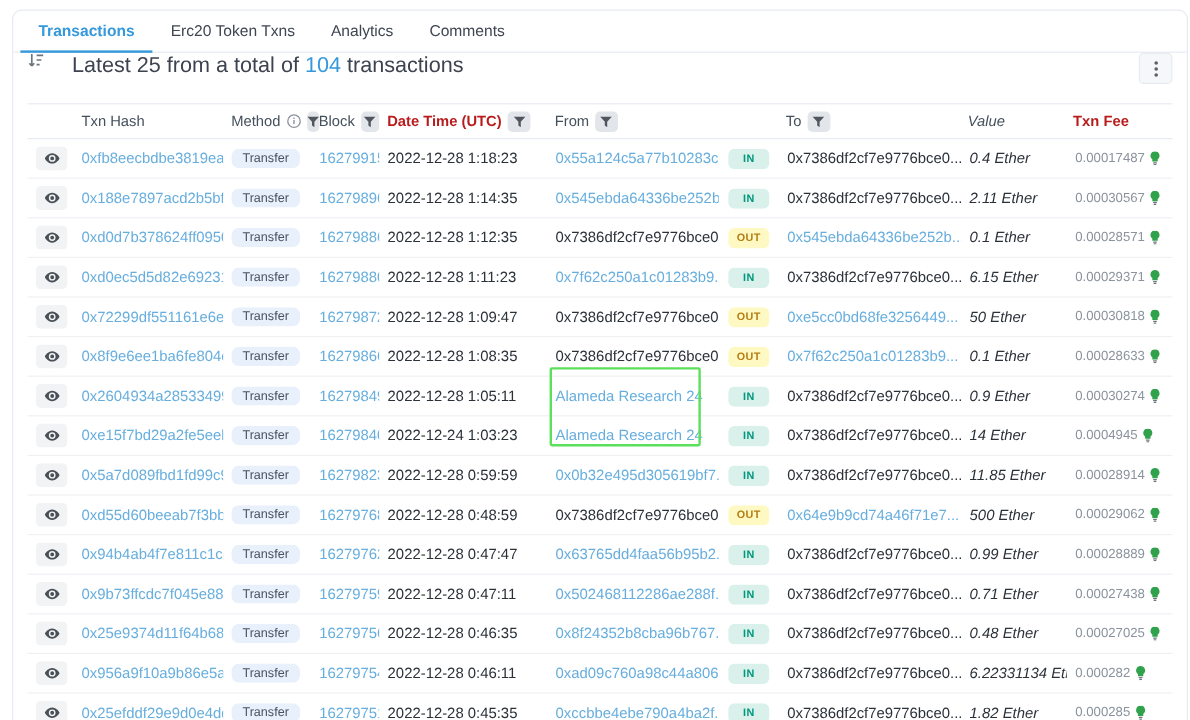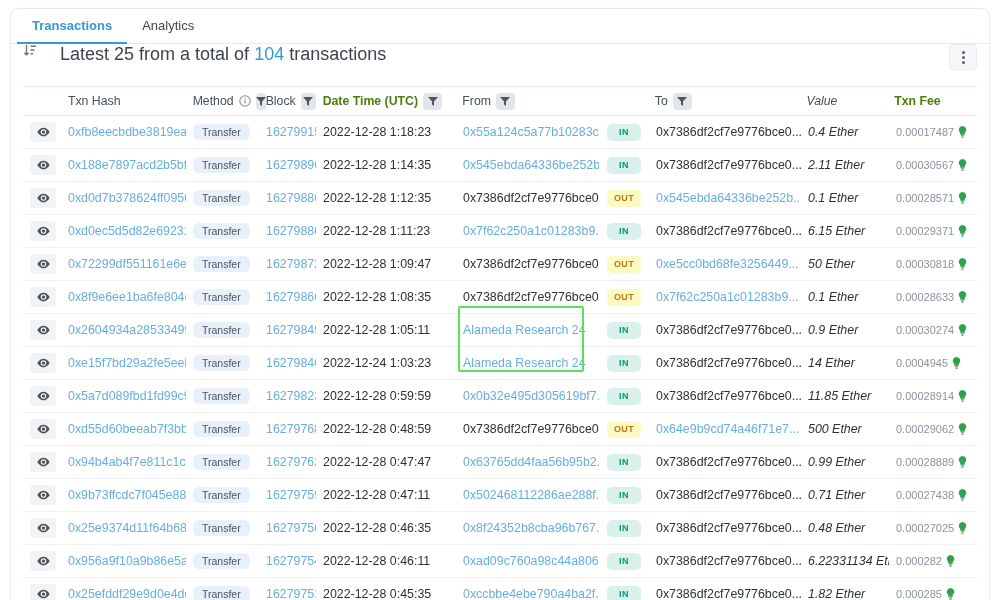--- a/index.html
+++ b/index.html
@@ -17,21 +17,21 @@
   .summary .count{color:#3498db;}
   .spacer{flex:1;}
   .kebab-btn{width:26px;height:24px;background:#f6f7f9;border:1px solid #e7eaf3;border-radius:4px;
     display:flex;align-items:center;justify-content:center;cursor:pointer;}
   .kebab-dots{width:3px;height:3px;border-radius:50%;background:#5a6268;
     box-shadow:0 -5px 0 #5a6268,0 5px 0 #5a6268;}
   
   .table{padding:0 12px;}
   .thead{display:flex;align-items:center;height:28px;border-top:1px solid #e7eaf3;border-bottom:1px solid #e7eaf3;}
   .th{font-size:12.3px;font-weight:500;color:#44505c;display:flex;align-items:center;gap:5px;padding-left:7px;box-sizing:border-box;}
-  .th.accent{color:#4d7c0f;font-weight:600;}
+  .th.accent{color:#b91c1c;font-weight:600;}
   .row{display:flex;align-items:center;height:32px;border-bottom:1px solid #eef0f4;}
   .cell{box-sizing:border-box;padding-left:7px;font-size:12.4px;color:#2b3138;flex-shrink:0;white-space:nowrap;overflow:hidden;}
   .col-eye{width:38px;padding-left:7px;}
   .col-hash{width:125px;}
   .col-method{width:73px;}
   .col-block{width:57px;}
   .col-date{width:140px;}
   .col-from{width:143px;align-items:center;}
   .col-dir{width:50px;display:flex;justify-content:center;padding-left:0;}
   .col-to{width:152px;}
@@ -55,21 +55,23 @@
     border:2px solid #5be05b;border-radius:2px;pointer-events:none;}
   svg{display:block;}
 </style>
 </head>
 <body>
 
 <div class="card">
 
   <div class="tabbar">
     <div class="tab active">Transactions</div>
+    <div class="tab">Erc20 Token Txns</div>
     <div class="tab">Analytics</div>
+    <div class="tab">Comments</div>
   </div>
 
   <div class="summary">
     <span>
       <svg width="14" height="13" viewBox="0 0 14 13" fill="none" stroke="#6c757d" stroke-width="1.4">
         <path d="M3.5 1v10M3.5 11l-2-2.3M3.5 11l2-2.3"></path>
         <path d="M7.5 2.2h5.5M7.5 6h4M7.5 9.8h2.5"></path>
       </svg>
     </span>
     <span class="txt">

